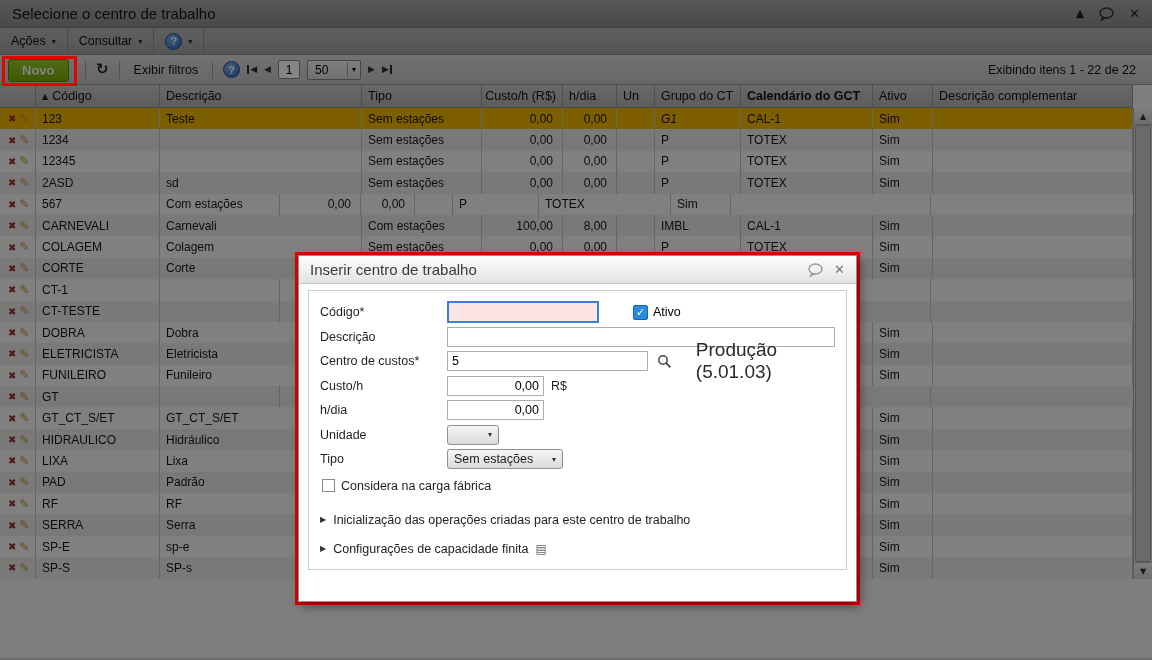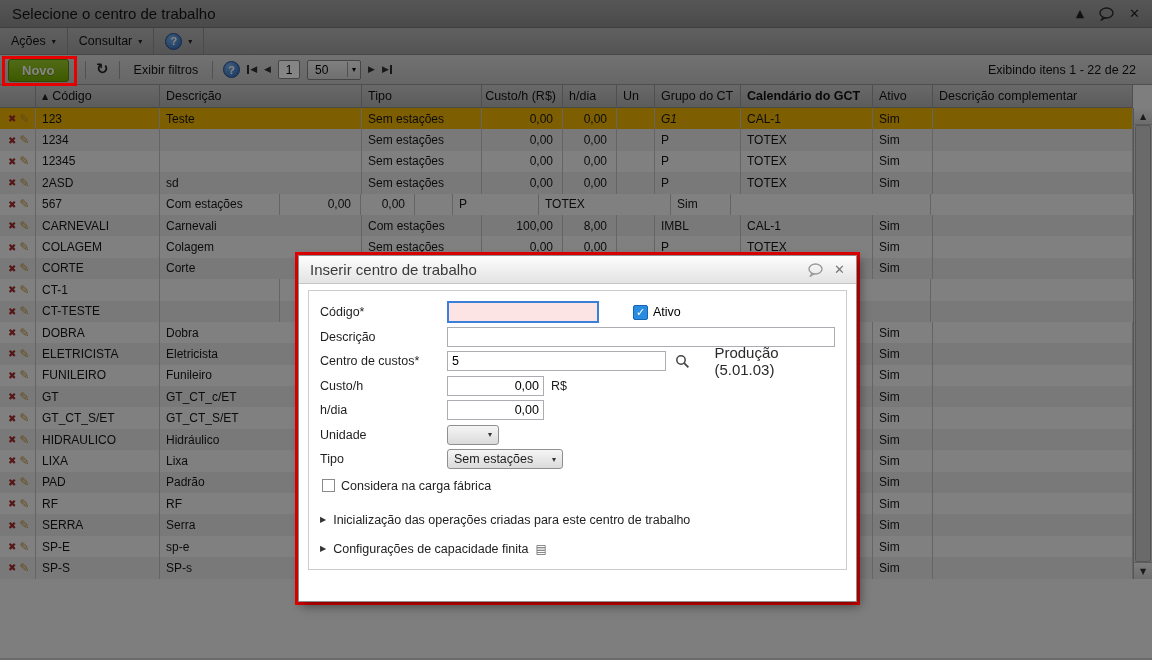--- a/index.html
+++ b/index.html
@@ -82,21 +82,21 @@
   .fieldbox{border:1px solid #ccc;padding:9px 11px 13px;}
   .frow{display:flex;align-items:center;height:24.5px;}
   .flabel{width:127px;font-size:12.5px;color:#1e1e1e;flex-shrink:0;}
   .tinput{height:20px;border:1px solid #abadb3;font-size:12.5px;padding:0 4px;background:#fff;
           font-family:"Liberation Sans",sans-serif;}
   .in-codigo{width:152px;border:2px solid #3c7fd9;background:#fce4e4;height:22px;}
   .in-desc{width:406px;}
   .in-cc{width:233px;}
   .in-num{width:97px;text-align:right;}
   .suffix{margin-left:7px;font-size:12.5px;color:#1e1e1e;}
-  .cc-display{margin-left:24px;font-size:15px;color:#2a2a2a;}
+  .cc-display{margin-left:24px;font-size:19px;color:#2a2a2a;}
   .lens{margin-left:9px;cursor:pointer;display:flex;}
   .selectbox{height:20px;border:1px solid #8f8f8f;border-radius:3px;display:flex;align-items:center;
              background:linear-gradient(#f5f5f5,#dadada);font-size:12.5px;color:#1e1e1e;padding:0 6px;cursor:pointer;}
   .sel-un{width:52px;}
   .sel-tipo{width:116px;}
   .selectbox .arrow{margin-left:auto;font-size:8px;color:#333;}
   .cb-on{width:15px;height:15px;background:#2a8ce0;border:1px solid #1565b5;border-radius:2px;color:#fff;
          font-size:11px;display:flex;align-items:center;justify-content:center;margin-right:5px;cursor:pointer;}
   .cb-off{width:13px;height:13px;background:#fff;border:1px solid #8a8a8a;margin:0 6px 0 2px;cursor:pointer;flex-shrink:0;}
   .cbrow{display:flex;align-items:center;height:24px;font-size:12.5px;color:#1e1e1e;margin-top:2px;}
@@ -406,21 +406,20 @@
           <div class="cell" style="width: 132px;"></div>
           <div class="cell" style="width: 60px;">Sim</div>
           <div class="cell" style="width: 200px;"></div>
         </div>
         <div class="trow dark">
           <div class="cell" style="width: 36px;">
             <span class="ic-del glyph">✖</span>
             <span class="ic-edit glyph">✎</span>
           </div>
           <div class="cell" style="width: 124px;">GT</div>
-          <div class="cell" style="width: 202px;">GT_CT_c/ET</div>
           <div class="cell" style="width: 120px;"></div>
           <div class="cell num" style="width: 81px;"></div>
           <div class="cell num" style="width: 54px;"></div>
           <div class="cell" style="width: 38px;"></div>
           <div class="cell" style="width: 86px;"></div>
           <div class="cell" style="width: 132px;"></div>
           <div class="cell" style="width: 60px;">Sim</div>
           <div class="cell" style="width: 200px;"></div>
         </div>
         <div class="trow">

